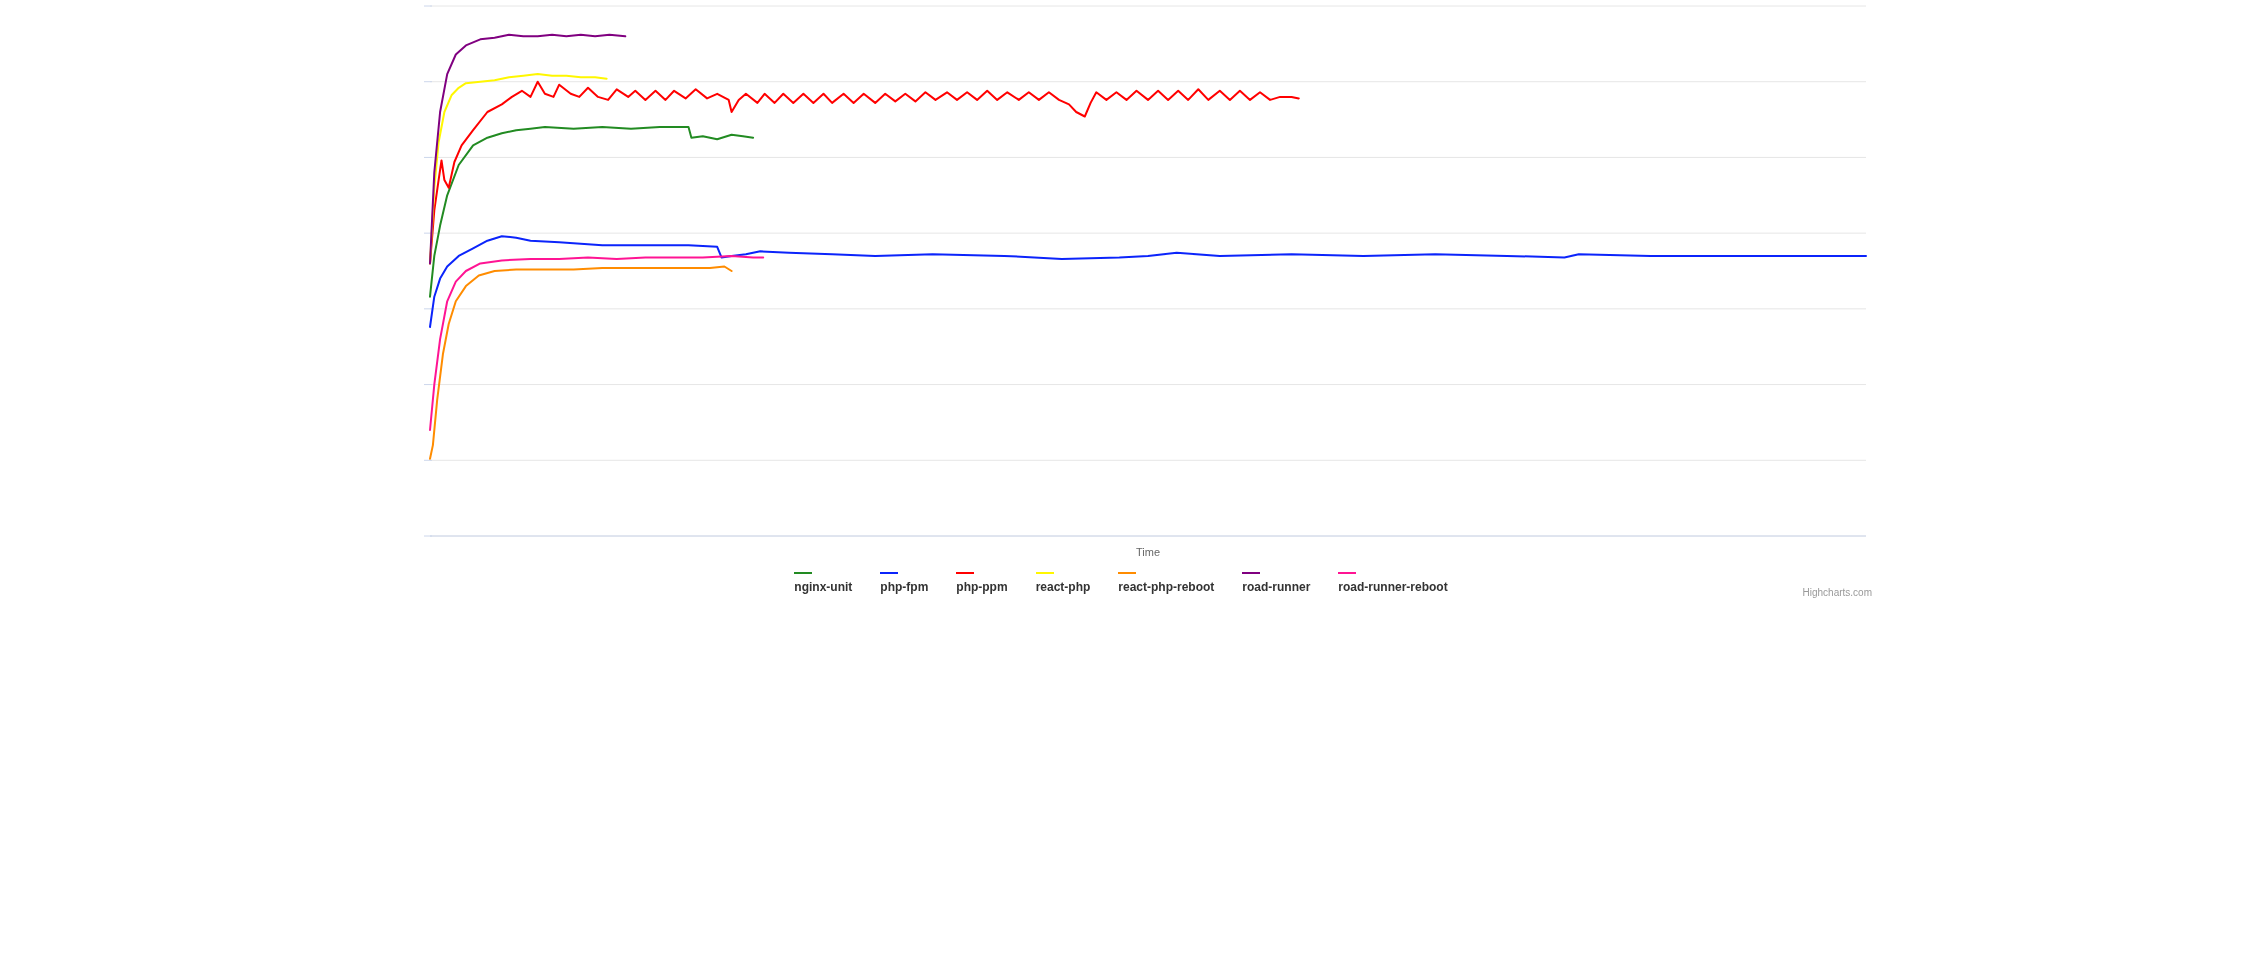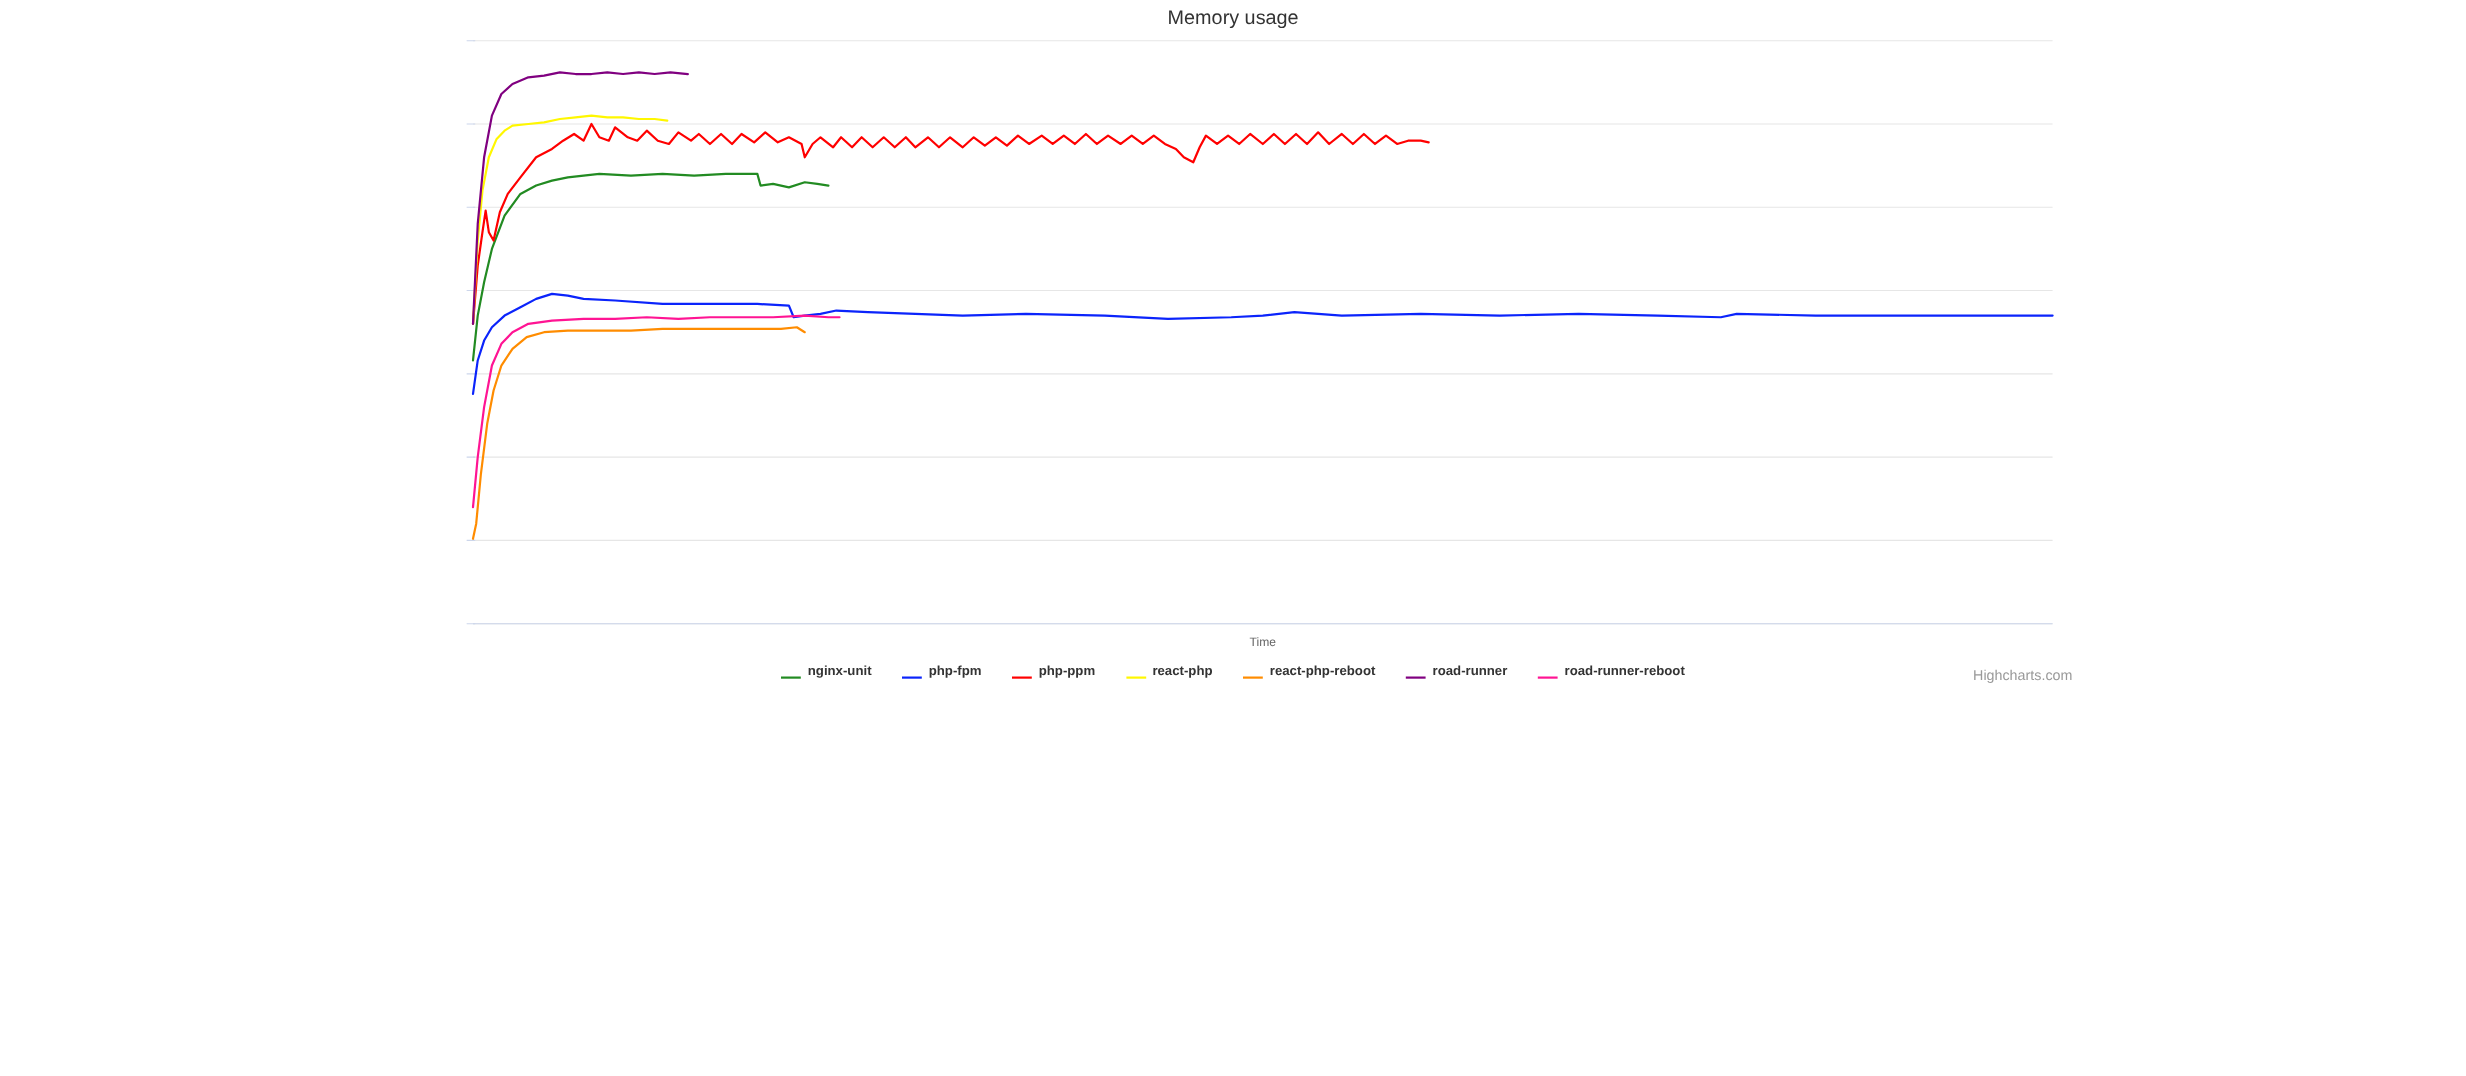--- a/index.html
+++ b/index.html
@@ -8,29 +8,28 @@
   .plot-area{position:relative;height:560px;margin-left:68px;margin-right:14px;text-align:center;}
   svg{position:absolute;inset:0;}
   .ytick text{font-size:11px;fill:#666;text-anchor:end;}
   .ytick line.grid{stroke:#e6e6e6;stroke-width:1;}
   .ytick line.tick{stroke:#ccd6eb;stroke-width:1;}
   .axis-line{stroke:#ccd6eb;stroke-width:1;}
   .ylabel{font-size:11px;fill:#666;}
   .xlabel{font-size:11px;fill:#666;text-anchor:middle;}
   .series path{fill:none;stroke-width:2;stroke-linejoin:round;stroke-linecap:round;}
   .legend{display:flex;flex-wrap:wrap;justify-content:center;gap:28px;padding:12px 0 10px;font-size:12px;font-weight:700;color:#333;}
-  .legend-item{display:inline-flex;align-items:flex-end;gap:6px;cursor:pointer;}
+  .legend-item{display:inline-flex;align-items:flex-start;gap:6px;cursor:pointer;flex-direction:column;}
   .legend-swatch{display:inline-block;width:18px;height:0;border-top-width:2px;border-top-style:solid;}
-  .credit{position:absolute;right:2px;bottom:6px;font-size:13px;color:#999;cursor:pointer;}
+  .credit{position:absolute;right:14px;bottom:6px;font-size:10px;color:#999;cursor:pointer;}
 </style>
 </head>
 <body>
 
 <div class="wrap">
-  <div class="title">Memory usage</div>
 
   <div class="plot-area">
     <svg id="chart-svg" viewBox="0 0 1448 560" preserveAspectRatio="none">
         <g class="ytick">
           <line class="grid" x1="6" x2="1442" y1="536" y2="536"></line>
           <line class="tick" x1="6" x2="14" y1="536" y2="536" transform="translate(-6,0)" stroke="#ccd6eb"></line>
           <text x="-4" y="540">800</text>
         </g>
         <g class="ytick">
           <line class="grid" x1="6" x2="1442" y1="460.28571428571433" y2="460.28571428571433"></line>

